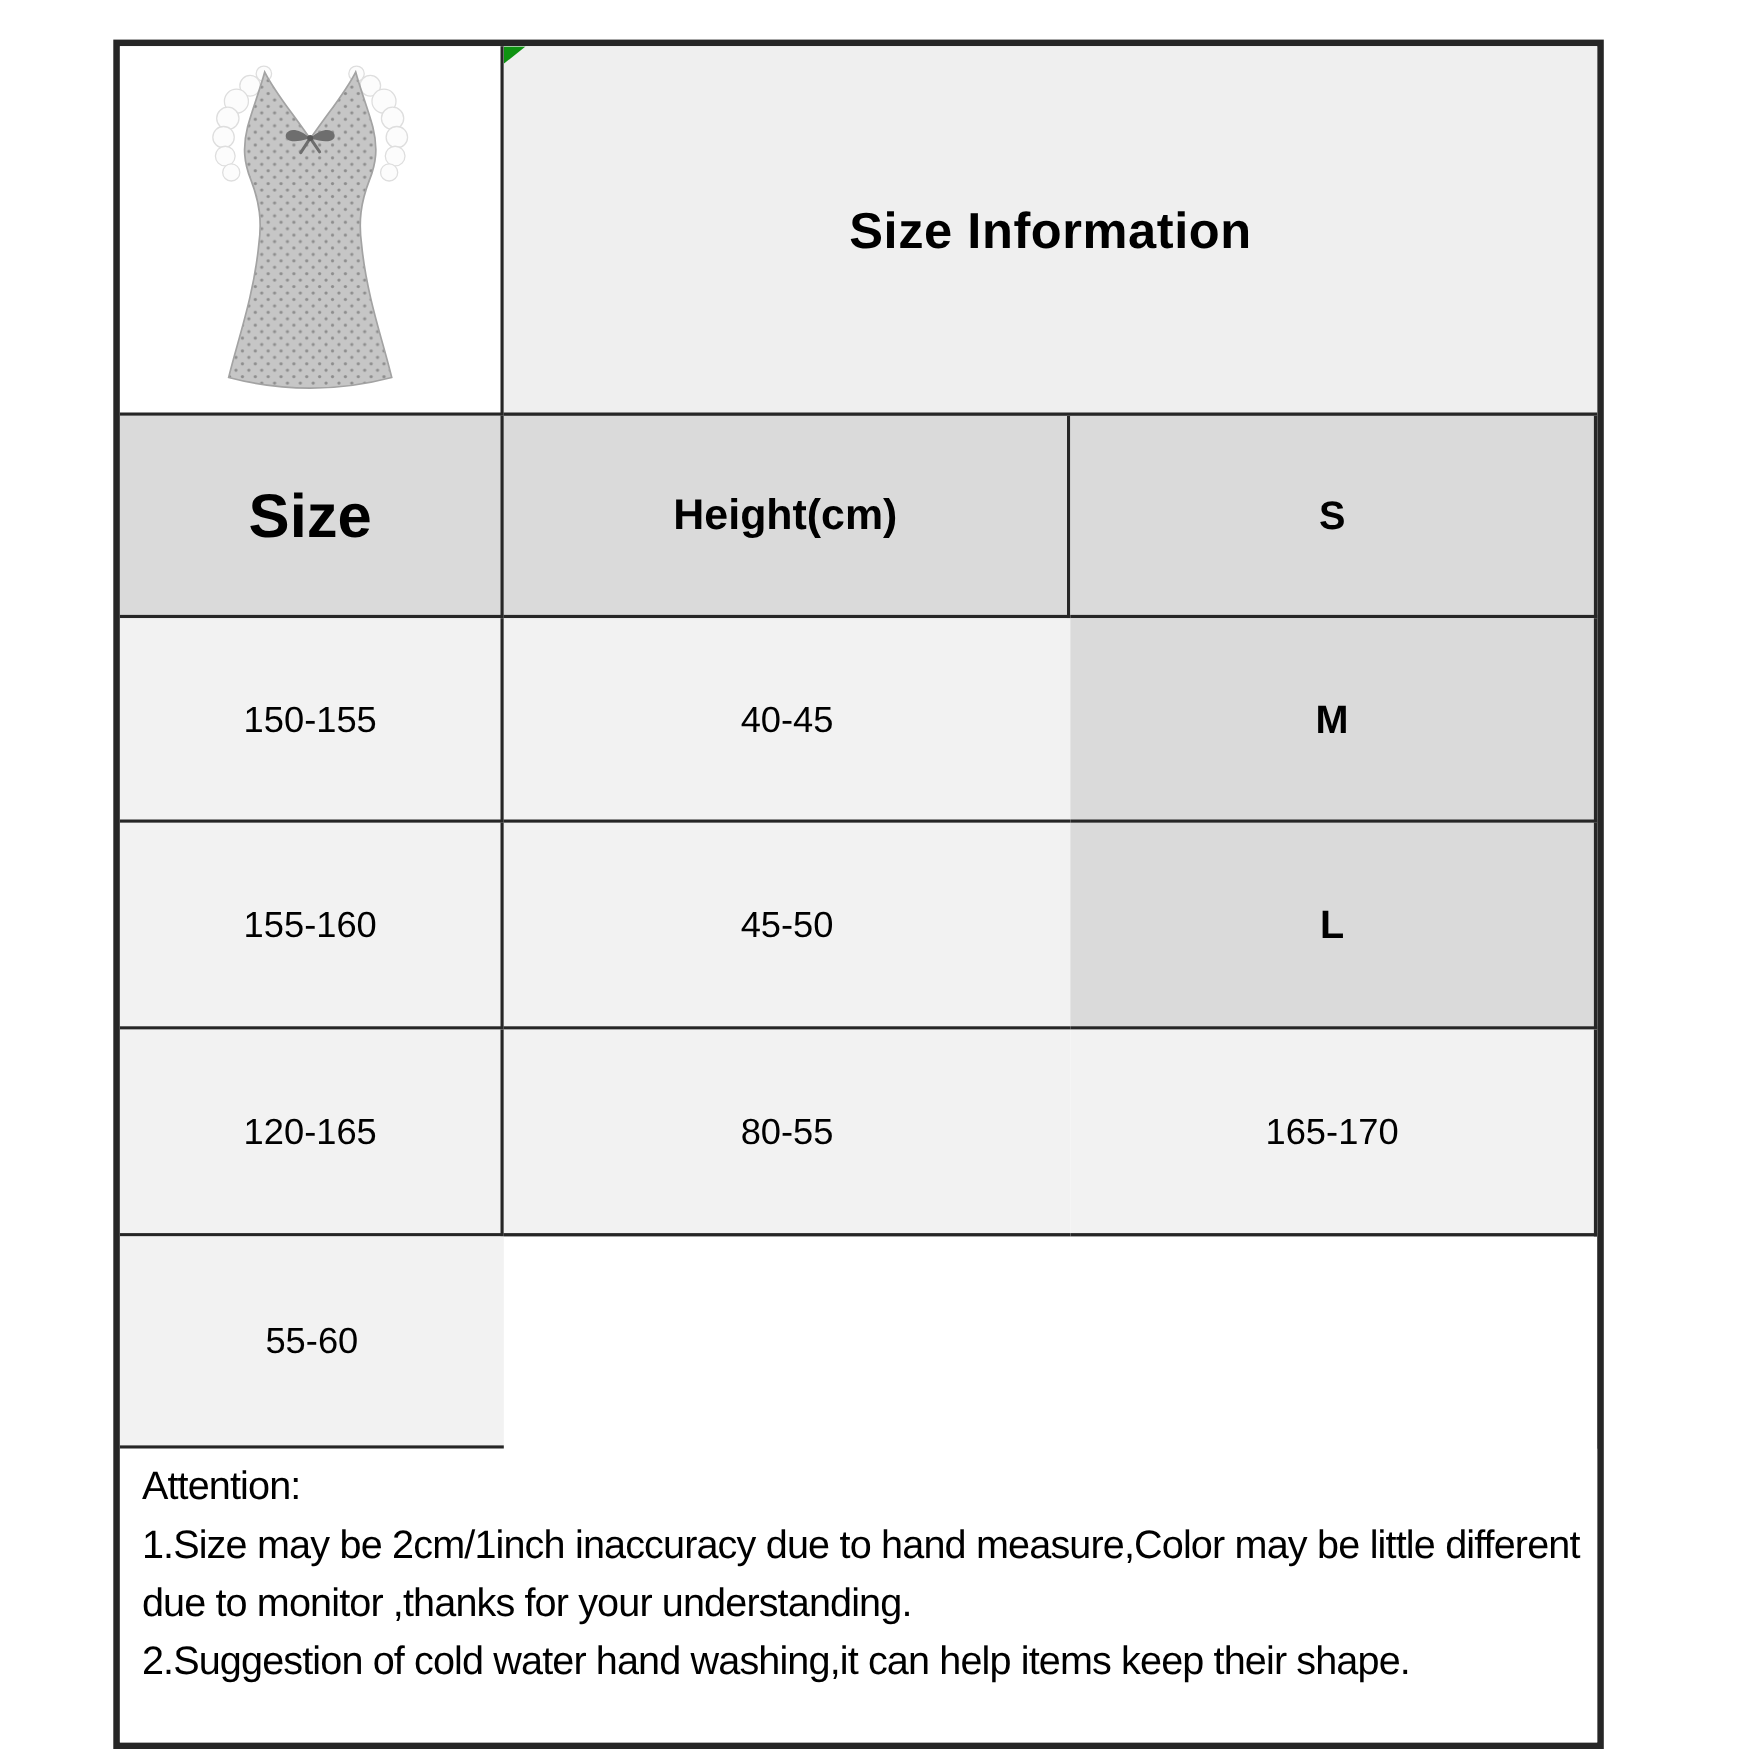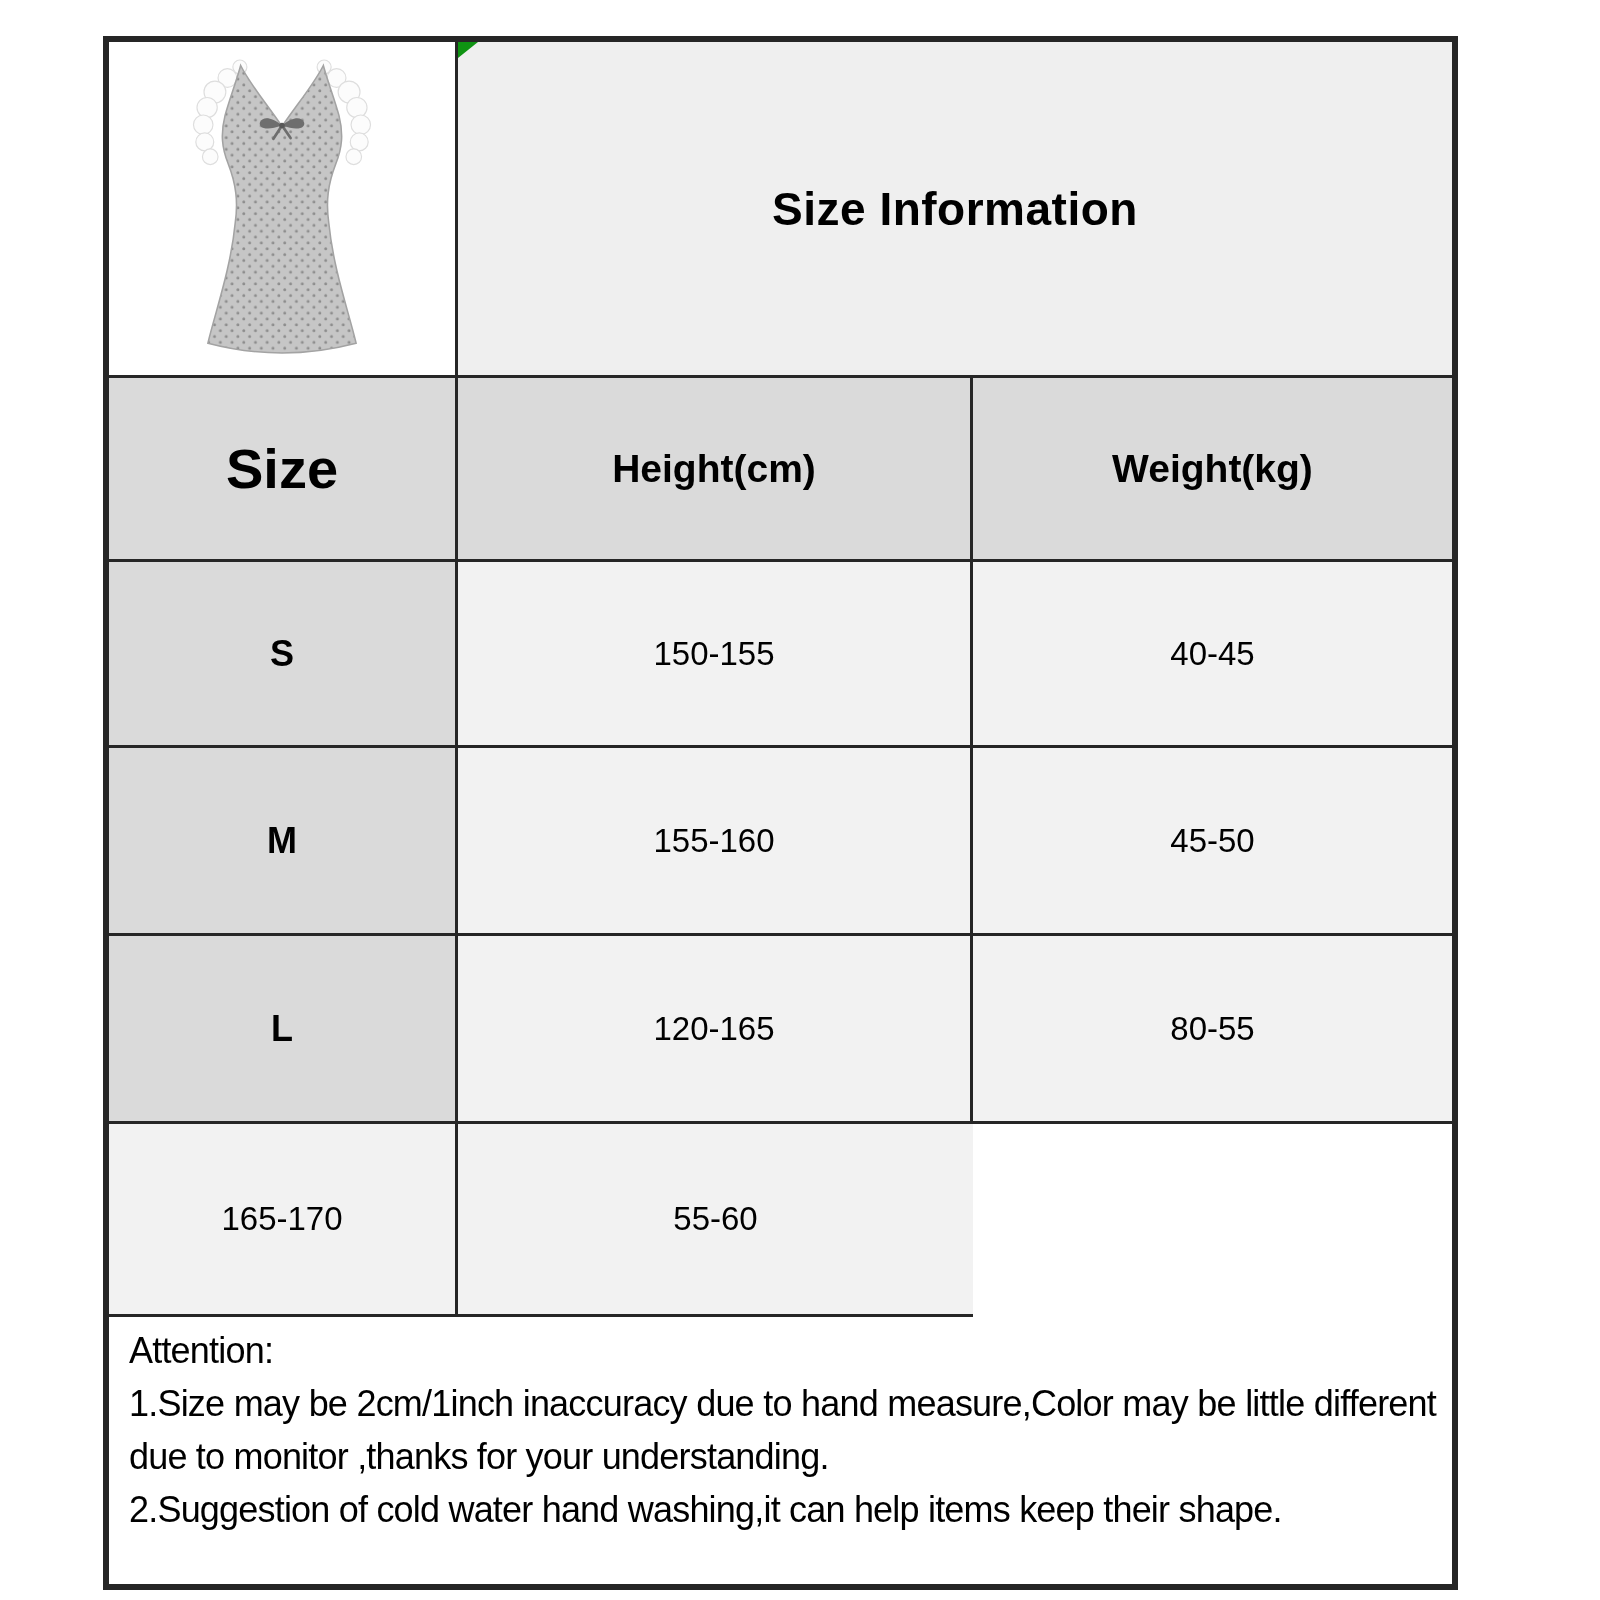--- a/index.html
+++ b/index.html
@@ -123,21 +123,20 @@
     </svg>
   </div>
 
   <div class="cell title-cell">
     <span class="corner-marker"></span>
     <span>Size Information</span>
   </div>
 
   <div class="cell head-cell size-head">Size</div>
   <div class="cell head-cell col-head">Height(cm)</div>
-  <div class="cell head-cell col-head last-col">Weight(kg)</div>
 
   <div class="cell size-cell">S</div>
   <div class="cell data-cell">150-155</div>
   <div class="cell data-cell last-col">40-45</div>
 
   <div class="cell size-cell">M</div>
   <div class="cell data-cell">155-160</div>
   <div class="cell data-cell last-col">45-50</div>
 
   <div class="cell size-cell">L</div>

